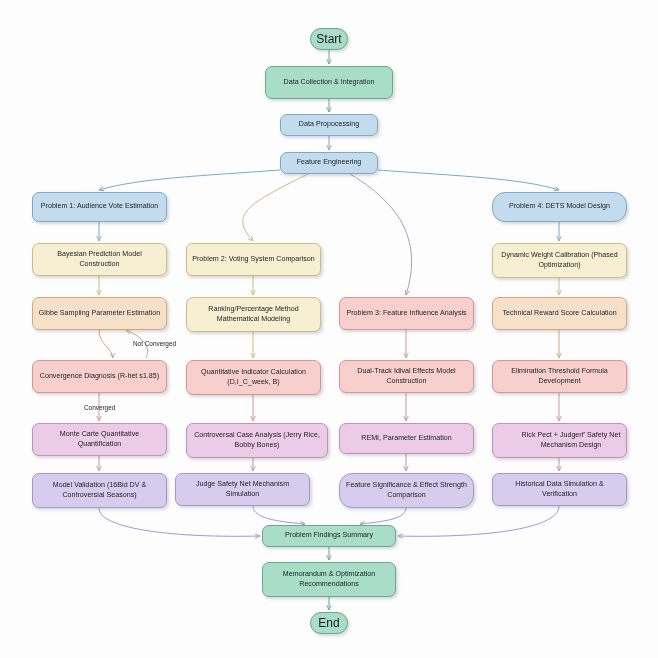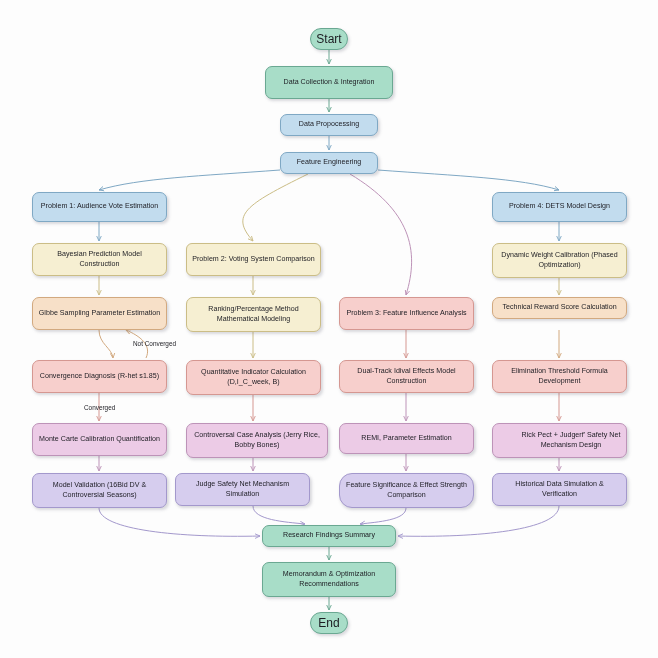--- a/index.html
+++ b/index.html
@@ -143,21 +143,21 @@
       <div class="node" style="left: 32px; top: 243px; width: 135px; height: 33px; background: rgb(246, 239, 210); border-color: rgb(203, 189, 134);">
         <span>Bayesian Prediction Model Construction</span>
       </div>
       <div class="node" style="left: 32px; top: 297px; width: 135px; height: 33px; background: rgb(247, 224, 200); border-color: rgb(210, 169, 127);">
         <span>Glbbe Sampling Parameter Estimation</span>
       </div>
       <div class="node" style="left: 32px; top: 360px; width: 135px; height: 33px; background: rgb(247, 207, 204); border-color: rgb(213, 151, 145);">
         <span>Convergence Diagnosis (R-het s1.85)</span>
       </div>
       <div class="node" style="left: 32px; top: 423px; width: 135px; height: 33px; background: rgb(236, 203, 230); border-color: rgb(189, 147, 184);">
-        <span>Monte Carte Calibration Quantification</span>
+        <span>Monte Carte Quantitative Quantification</span>
       </div>
       <div class="node" style="left: 32px; top: 473px; width: 135px; height: 35px; background: rgb(214, 205, 238); border-color: rgb(163, 152, 204);">
         <span>Model Validation (16Bid DV &amp; Controversial Seasons)</span>
       </div>
       <div class="node" style="left: 186px; top: 243px; width: 135px; height: 33px; background: rgb(246, 239, 210); border-color: rgb(203, 189, 134); border-radius: 6px;">
         <span>Problem 2: Voting System Comparison</span>
       </div>
       <div class="node" style="left: 186px; top: 297px; width: 135px; height: 35px; background: rgb(246, 239, 210); border-color: rgb(203, 189, 134);">
         <span>Ranking/Percentage Method Mathematical Modeling</span>
       </div>
@@ -175,40 +175,40 @@
       </div>
       <div class="node" style="left: 339px; top: 360px; width: 135px; height: 33px; background: rgb(247, 207, 204); border-color: rgb(213, 151, 145); align-items: center;">
         <span>Dual-Track Idival Effects Model Construction</span>
       </div>
       <div class="node" style="left: 339px; top: 423px; width: 135px; height: 31px; background: rgb(236, 203, 230); border-color: rgb(189, 147, 184);">
         <span>REMI, Parameter Estimation</span>
       </div>
       <div class="node" style="left: 339px; top: 473px; width: 135px; height: 35px; background: rgb(214, 205, 238); border-color: rgb(163, 152, 204); border-radius: 13px;">
         <span>Feature Significance &amp; Effect Strength Comparison</span>
       </div>
-      <div class="node" style="left: 492px; top: 192px; width: 135px; height: 30px; background: rgb(194, 220, 238); border-color: rgb(127, 168, 196);">
+      <div class="node" style="left: 492px; top: 192px; width: 135px; height: 30px; background: rgb(194, 220, 238); border-color: rgb(127, 168, 196); border-radius: 13px;">
         <span>Problem 4: DETS Model Design</span>
       </div>
       <div class="node" style="left: 492px; top: 243px; width: 135px; height: 35px; background: rgb(246, 239, 210); border-color: rgb(203, 189, 134);">
         <span>Dynamic Weight Calibration (Phased Optimization)</span>
       </div>
-      <div class="node" style="left: 492px; top: 297px; width: 135px; height: 22px; background: rgb(247, 224, 200); border-color: rgb(210, 169, 127);">
+      <div class="node" style="left: 492px; top: 297px; width: 135px; height: 33px; background: rgb(247, 224, 200); border-color: rgb(210, 169, 127);">
         <span>Technical Reward Score Calculation</span>
       </div>
       <div class="node" style="left: 492px; top: 360px; width: 135px; height: 33px; background: rgb(247, 207, 204); border-color: rgb(213, 151, 145);">
         <span>Elimination Threshold Formula Development</span>
       </div>
       <div class="node" style="left: 492px; top: 423px; width: 135px; height: 35px; background: rgb(236, 203, 230); border-color: rgb(189, 147, 184); padding-left: 28px;">
         <span>Rick Pect + Judgerf' Safety Net Mechanism Design</span>
       </div>
       <div class="node" style="left: 492px; top: 473px; width: 135px; height: 33px; background: rgb(214, 205, 238); border-color: rgb(163, 152, 204);">
         <span>Historical Data Simulation &amp; Verification</span>
       </div>
       <div class="node" style="left: 262px; top: 525px; width: 134px; height: 22px; background: rgb(168, 221, 200); border-color: rgb(106, 168, 146);">
-        <span>Research Findings Summary</span>
+        <span>Problem Findings Summary</span>
       </div>
       <div class="node" style="left: 262px; top: 562px; width: 134px; height: 35px; background: rgb(168, 221, 200); border-color: rgb(106, 168, 146);">
         <span>Memorandum &amp; Optimization Recommendations</span>
       </div>
       <div class="node terminal" style="left: 310px; top: 612px; width: 38px; height: 22px; background: rgb(168, 221, 200); border-color: rgb(106, 168, 146);">
         <span>End</span>
       </div>
     </div>
   <div id="edge-labels">
       <div class="edge-label" style="left: 133px; top: 340px;">Not Converged</div>

